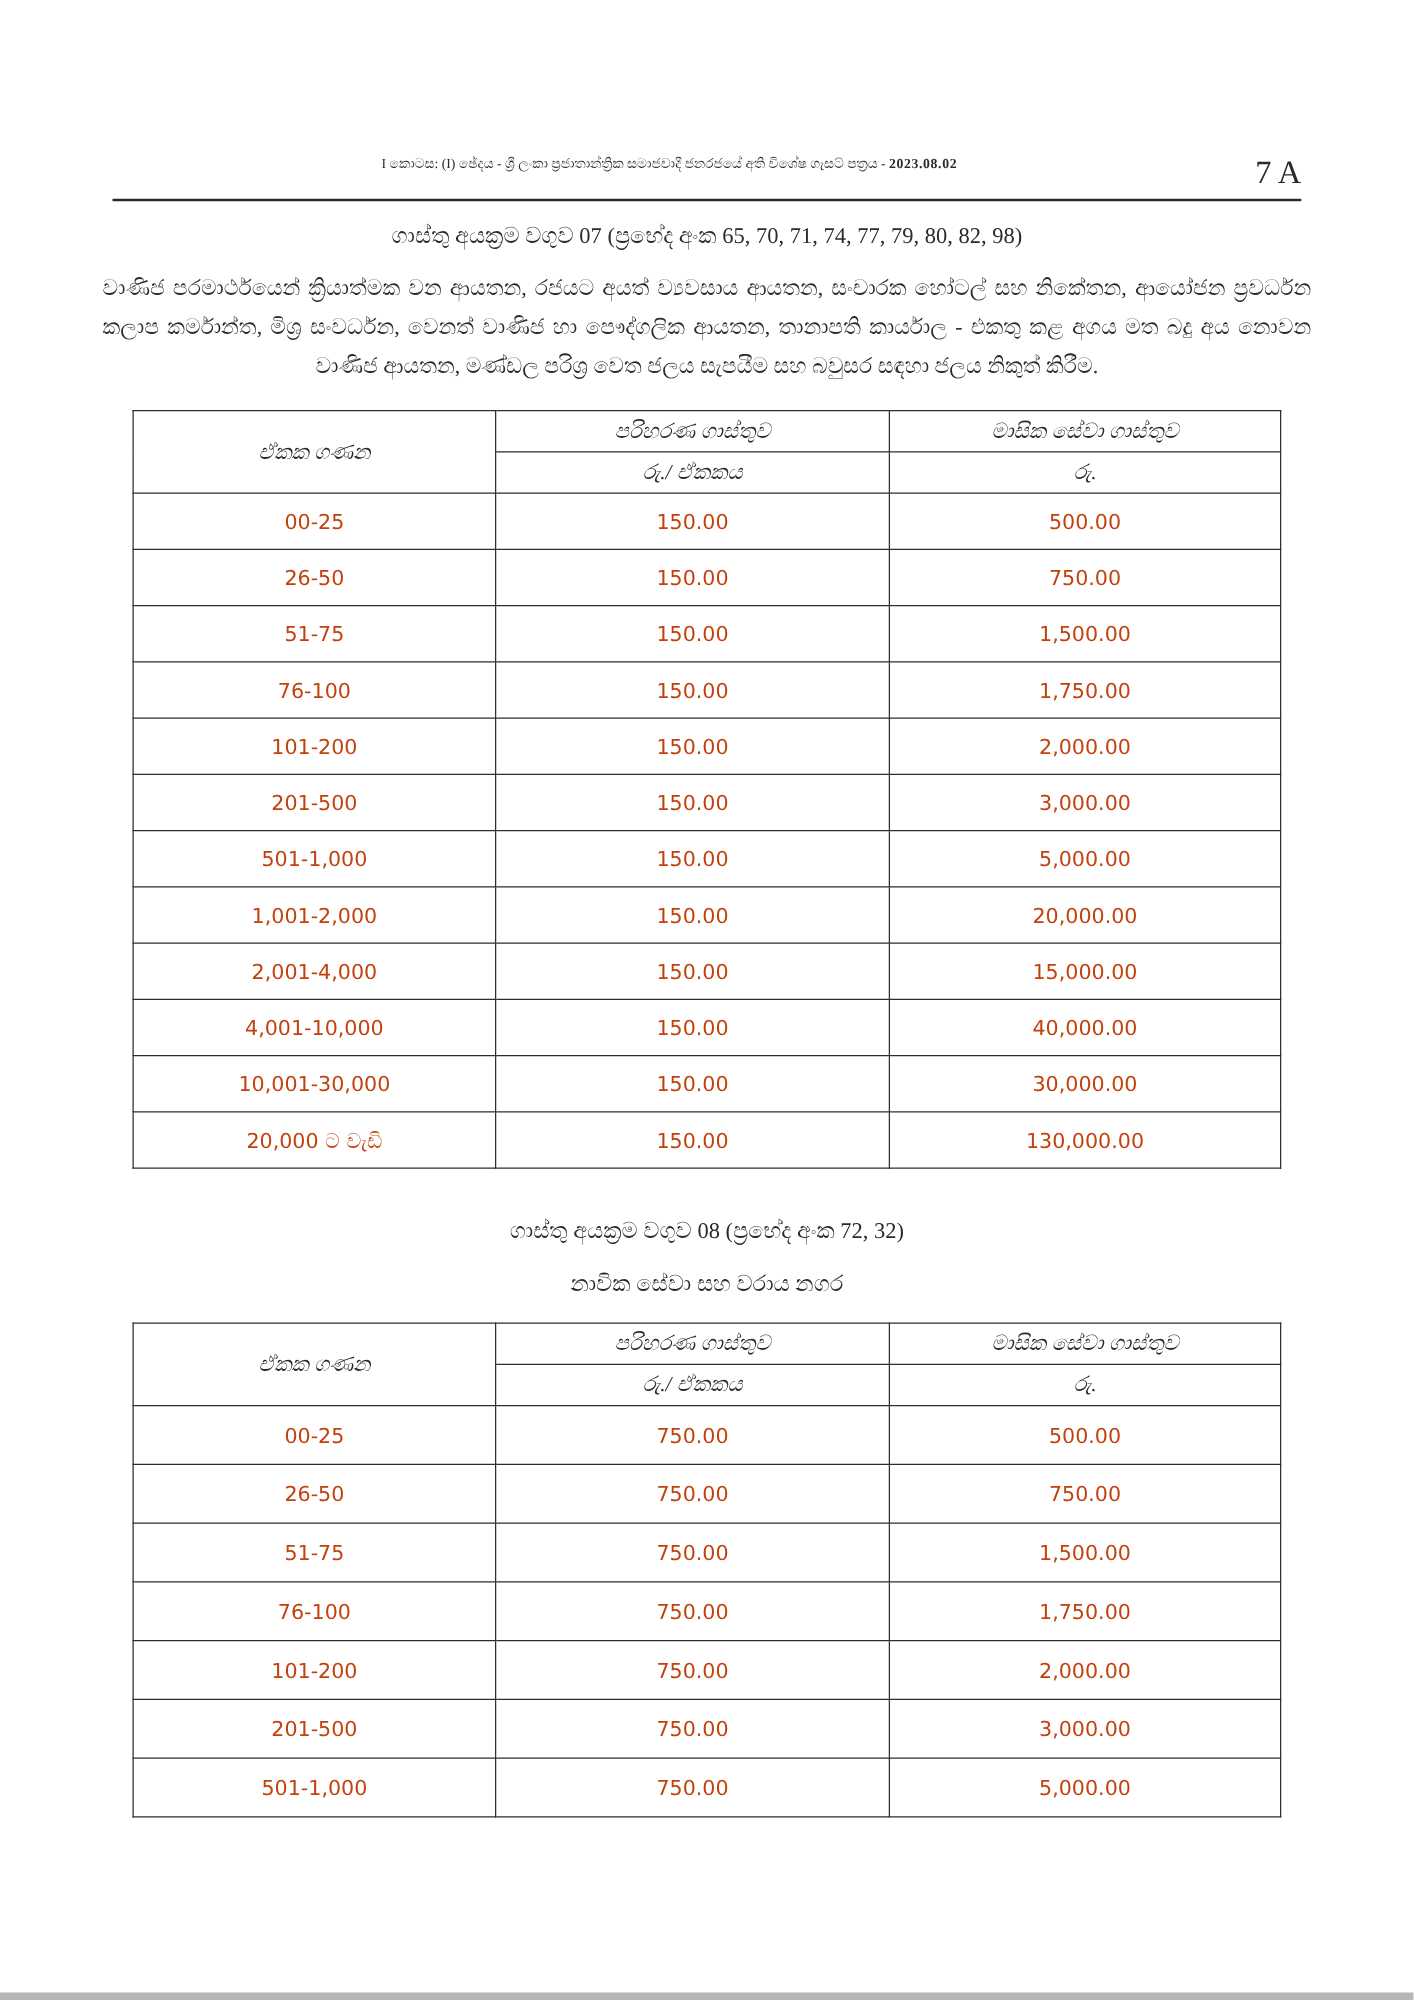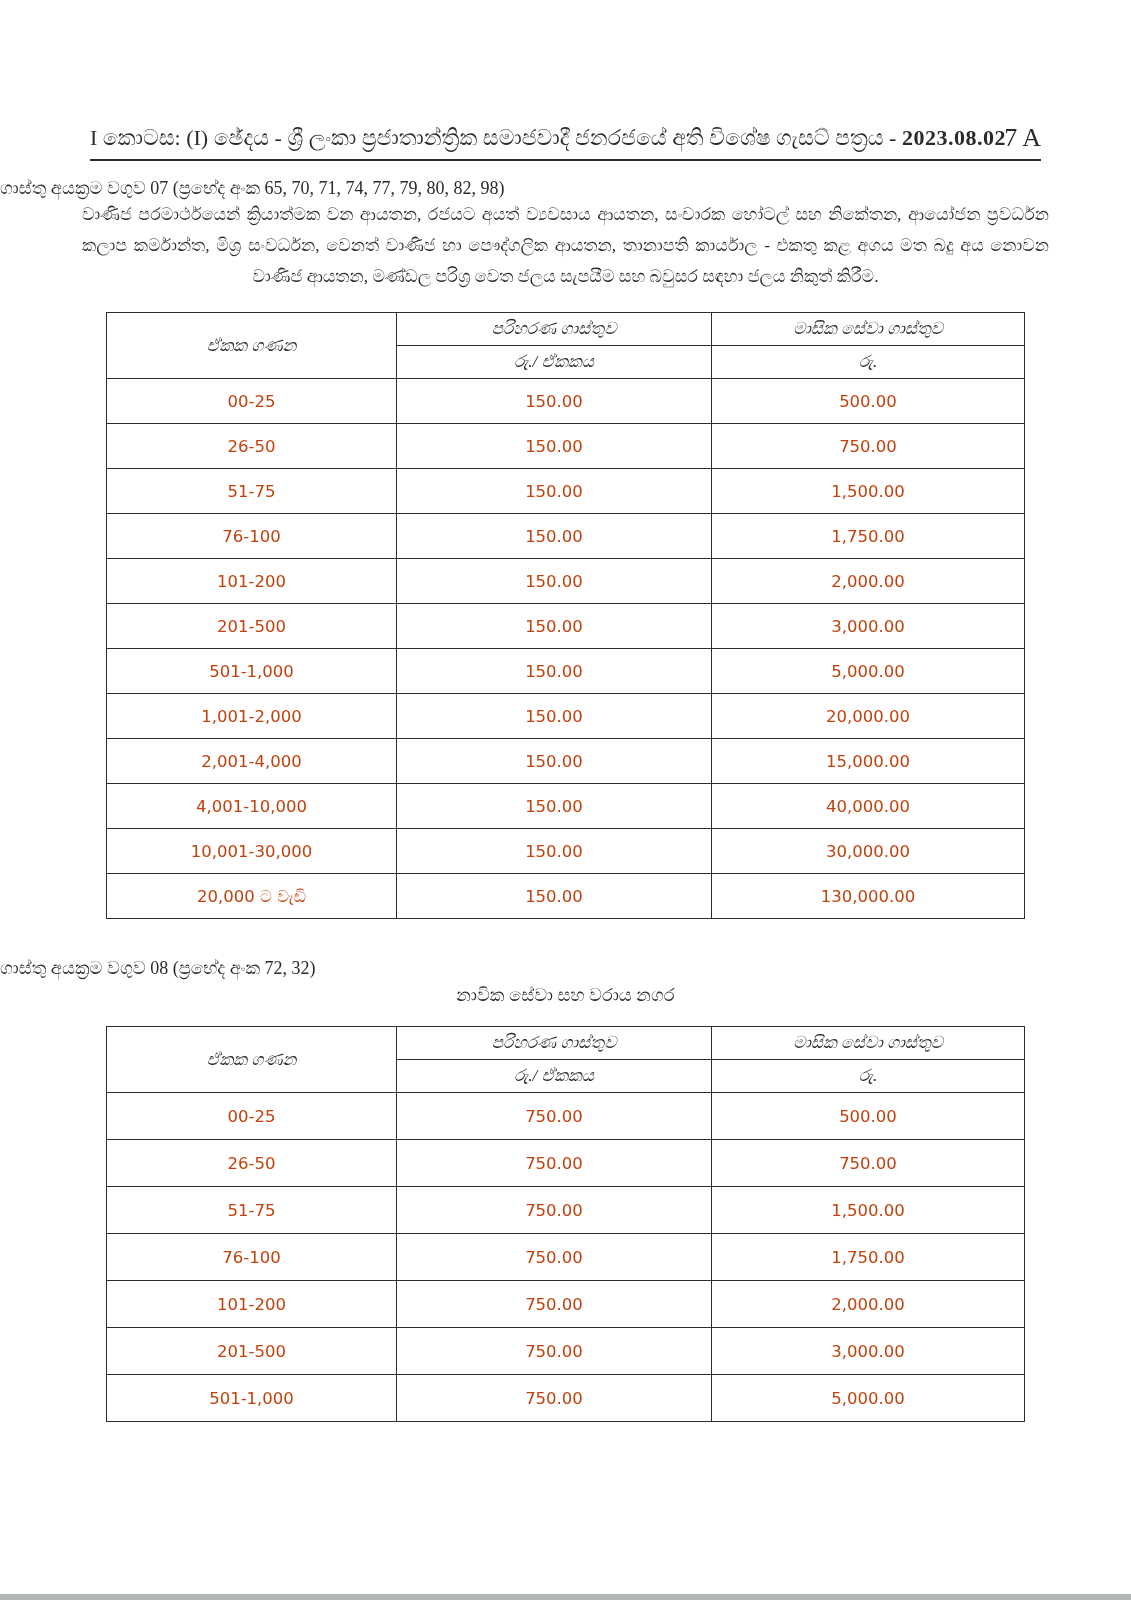--- a/index.html
+++ b/index.html
@@ -16,52 +16,52 @@
   .running-head {
     position: relative;
     margin: 125px 90px 0 90px;
     width: 951px;
     height: 30px;
   }
   .running-head .head-text {
     position: absolute;
     left: 0; right: 60px;
     text-align: center;
-    font-size: 22px;
+    font-size: 11px;
     color: #2a2a2a;
     white-space: nowrap;
   }
   .running-head .head-text b { font-family: "Liberation Serif", serif; letter-spacing: 0.5px; }
   .running-head .page-no {
     position: absolute;
     right: 0; top: -2px;
     font-size: 26px;
     color: #2a2a2a;
   }
   .head-rule {
     margin: 4px 90px 0 90px;
     width: 951px;
     height: 0;
     border-top: 2px solid #2b2b2b;
   }
   
   .section-title {
     margin-top: 17px;
-    text-align: left;
+    text-align: center;
     font-size: 18px;
     color: #2a2a2a;
   }
   .section-subtitle {
-    margin-top: 6px;
+    margin-top: 22px;
     text-align: center;
     font-size: 18px;
     color: #2a2a2a;
   }
   .description {
-    margin: 0 82px 0 82px;
+    margin: 16px 82px 0 82px;
     font-size: 17.5px;
     line-height: 31px;
     color: #2a2a2a;
     text-align: justify;
     text-align-last: center;
   }
   
   table.fee-table {
     border-collapse: collapse;
     margin: 20px auto 0 auto;

